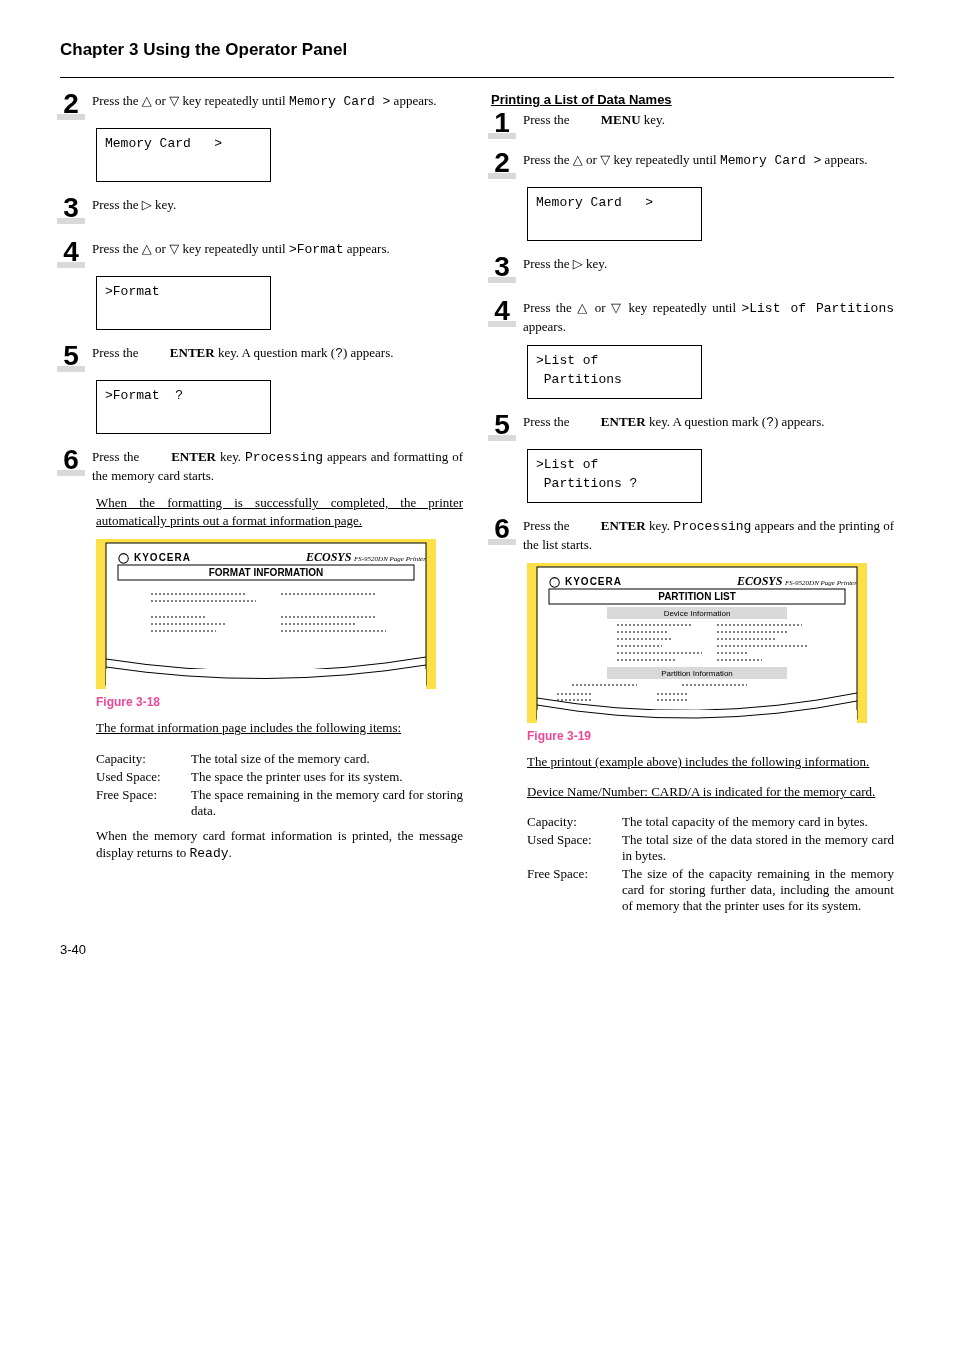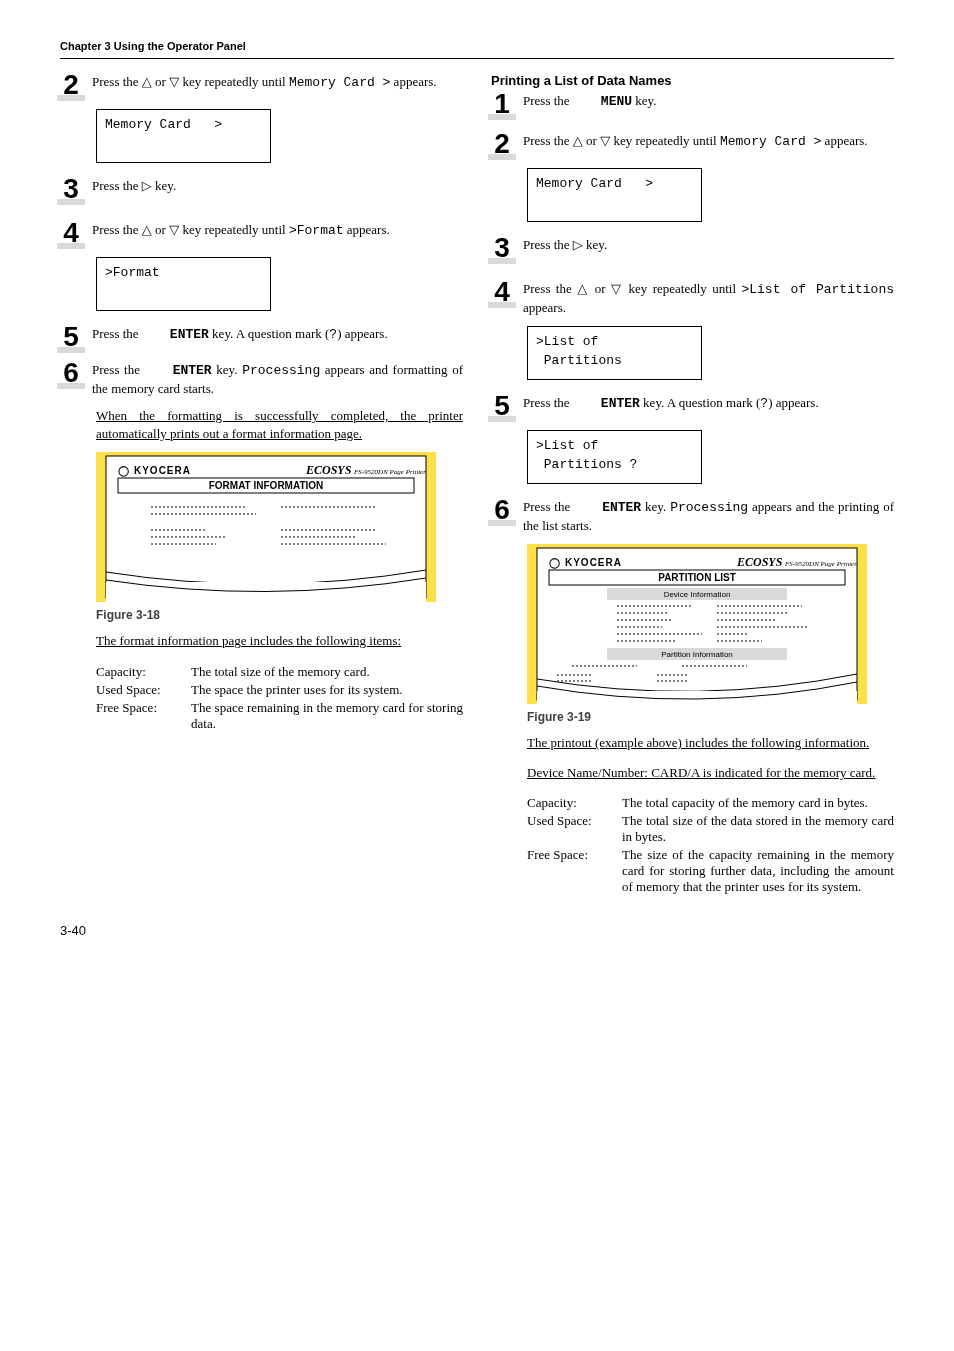--- a/index.html
+++ b/index.html
@@ -5,39 +5,39 @@
   * { box-sizing: border-box; }
   body {
     margin: 0;
     padding: 40px 60px 30px 60px;
     font-family: "Times New Roman", serif;
     font-size: 13px;
     color: #000;
     width: 954px;
     background: #fff;
   }
-  .chapter-title { font-family: Arial, Helvetica, sans-serif; font-weight: bold; font-size: 11px; margin-bottom: 6px; }
+  .chapter-title { font-family: Arial, Helvetica, sans-serif; font-weight: bold; font-size: 17px; margin-bottom: 17px; }
   hr.top { border: none; border-top: 1px solid #000; margin: 0 0 14px 0; }
   .columns { display: flex; gap: 28px; }
   .col { flex: 1; min-width: 0; }
   .step { display: flex; align-items: flex-start; gap: 10px; margin-bottom: 10px; }
   .step-num { font-family: Arial, Helvetica, sans-serif; font-weight: bold; font-size: 28px; line-height: 1; margin-top: -2px; min-width: 22px; text-align: center; position: relative; }
   .step-num::after { content:""; display:block; width:28px; height:6px; background:#d9d9d9; position:absolute; left:-3px; bottom:-2px; z-index:-1; }
   .step-body { flex: 1; text-align: justify; line-height: 1.35; }
   .lcd { font-family: "Courier New", monospace; border: 1px solid #000; width: 175px; height: 54px; padding: 6px 8px; margin: 8px 0 14px 36px; white-space: pre; font-size: 13px; line-height: 1.45; }
-  .section-head { font-family: Arial, Helvetica, sans-serif; font-weight: bold; font-size: 13px; margin-bottom: 4px; }
+  .section-head { font-family: Arial, Helvetica, sans-serif; font-weight: bold; font-size: 13px; margin-bottom: 4px; text-decoration: underline; }
   .right-intro { text-align: justify; line-height: 1.35; margin-bottom: 12px; }
-  .fig-label { font-family: Arial, Helvetica, sans-serif; font-weight: bold; color: #404040; font-size: 12px; margin: 6px 0 10px 36px; }
+  .fig-label { font-family: Arial, Helvetica, sans-serif; font-weight: bold; color: #ec4899; font-size: 12px; margin: 6px 0 10px 36px; }
   .indent-block { margin-left: 36px; text-decoration: underline; }
   .defs { margin-left: 36px; }
   .defs .row { display:flex; margin-bottom:2px; }
   .defs .term { width: 95px; flex: 0 0 95px; }
   .defs .def { flex:1; text-align: justify; }
   code, .mono { font-family: "Courier New", monospace; }
-  .keyword { font-family: Liberation Mono, monospace; font-weight: bold; padding-left: 28px; }
+  .keyword { font-family: Liberation Serif, serif; font-weight: bold; padding-left: 28px; }
   .page-num { font-family: Arial, Helvetica, sans-serif; font-weight: normal; font-size: 13px; margin-top: 26px; }
   .printout {
     margin: 10px 0 6px 36px;
     width: 340px; height: 150px; position: relative; overflow: hidden;
     background:#fde047;
   }
   .printout svg { width: 100%; height: 100%; display:block; }
   .footer-para { margin-left:36px; text-align: justify; line-height:1.35; margin-top:8px; }
   .tri { font-family: Arial, sans-serif; }
 </style>
@@ -65,20 +65,21 @@
     <div class="step" style="margin-top:18px;">
       <div class="step-num">4</div>
       <div class="step-body">Press the <span class="tri">△</span> or <span class="tri">▽</span> key repeatedly until <span class="mono">&gt;Format</span> appears.</div>
     </div>
     <div class="lcd">&gt;Format</div>
 
     <div class="step">
       <div class="step-num">5</div>
       <div class="step-body">Press the <span class="keyword">ENTER</span> key. A question mark (<span class="mono">?</span>) appears.</div>
     </div>
+    <div class="lcd">&gt;Format  ?</div>
 
     <div class="step">
       <div class="step-num">6</div>
       <div class="step-body">Press the <span class="keyword">ENTER</span> key. <span class="mono">Processing</span> appears and formatting of the memory card starts.</div>
     </div>
 
     <div class="indent-block" style="text-align:justify; line-height:1.35; margin-top:10px;">When the formatting is successfully completed, the printer automatically prints out a format information page.</div>
 
     <div class="printout">
       <svg viewBox="0 0 340 150">
@@ -118,20 +119,21 @@
       <div class="row">
           <div class="term">Used Space:</div>
           <div class="def">The space the printer uses for its system.</div>
         </div>
       <div class="row">
           <div class="term">Free Space:</div>
           <div class="def">The space remaining in the memory card for storing data.</div>
         </div>
     </div>
 
+    <div class="footer-para">When the memory card format information is printed, the message display returns to <span class="mono">Ready</span>.</div>
 
   </div>
 
   <div class="col">
     <div class="section-head">Printing a List of Data Names</div>
 
     <div class="step">
       <div class="step-num">1</div>
       <div class="step-body">Press the <span class="keyword">MENU</span> key.</div>
     </div>

